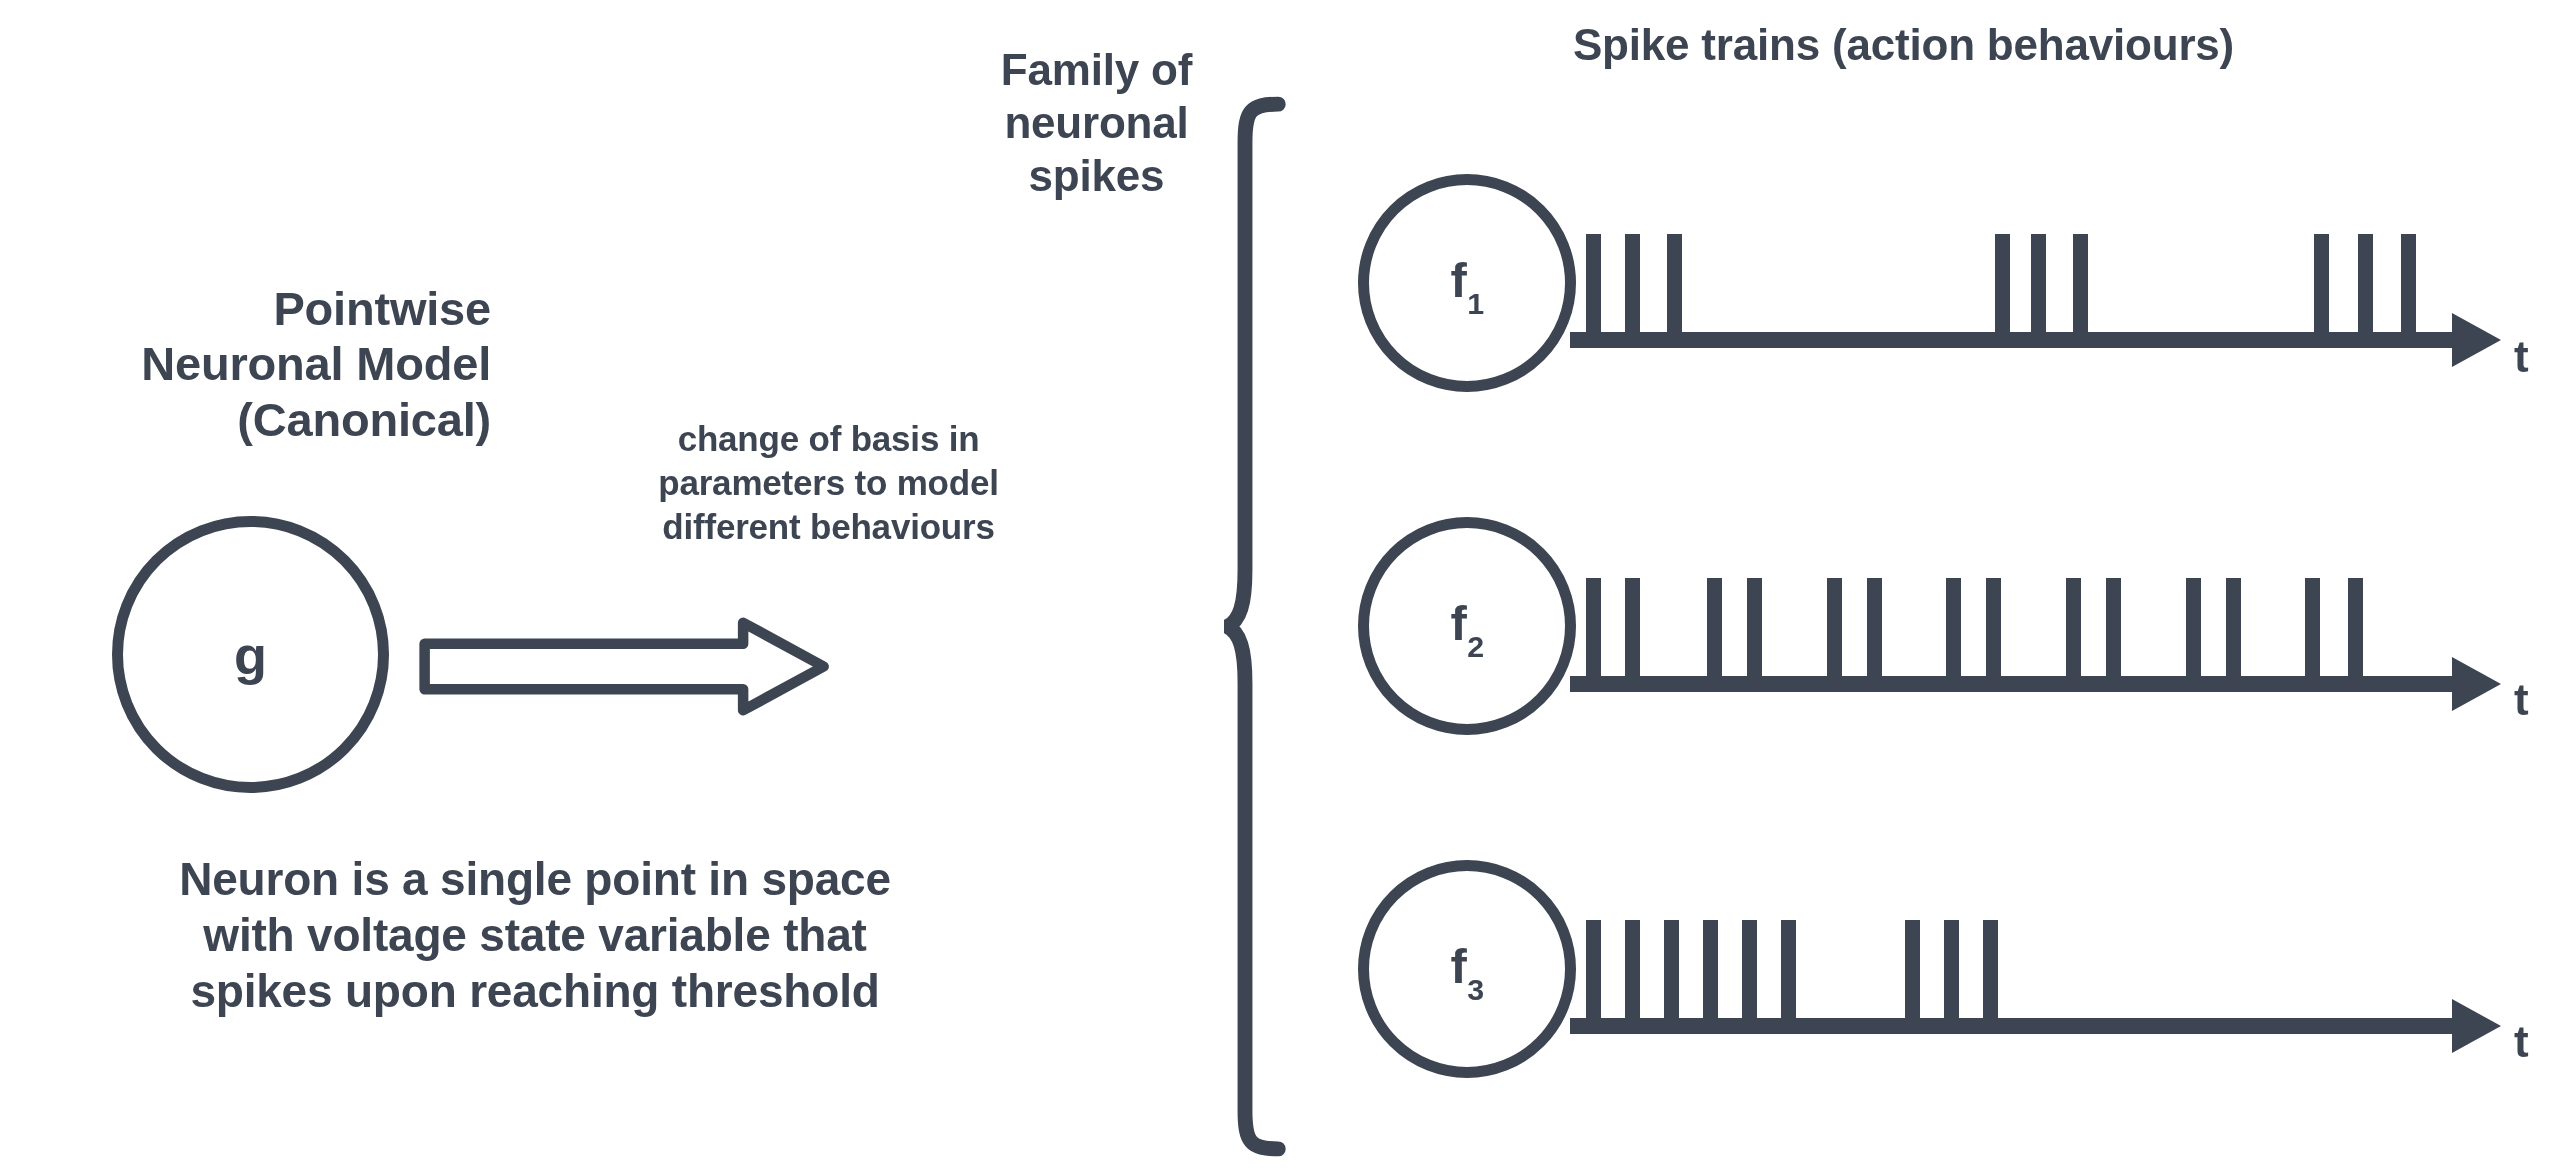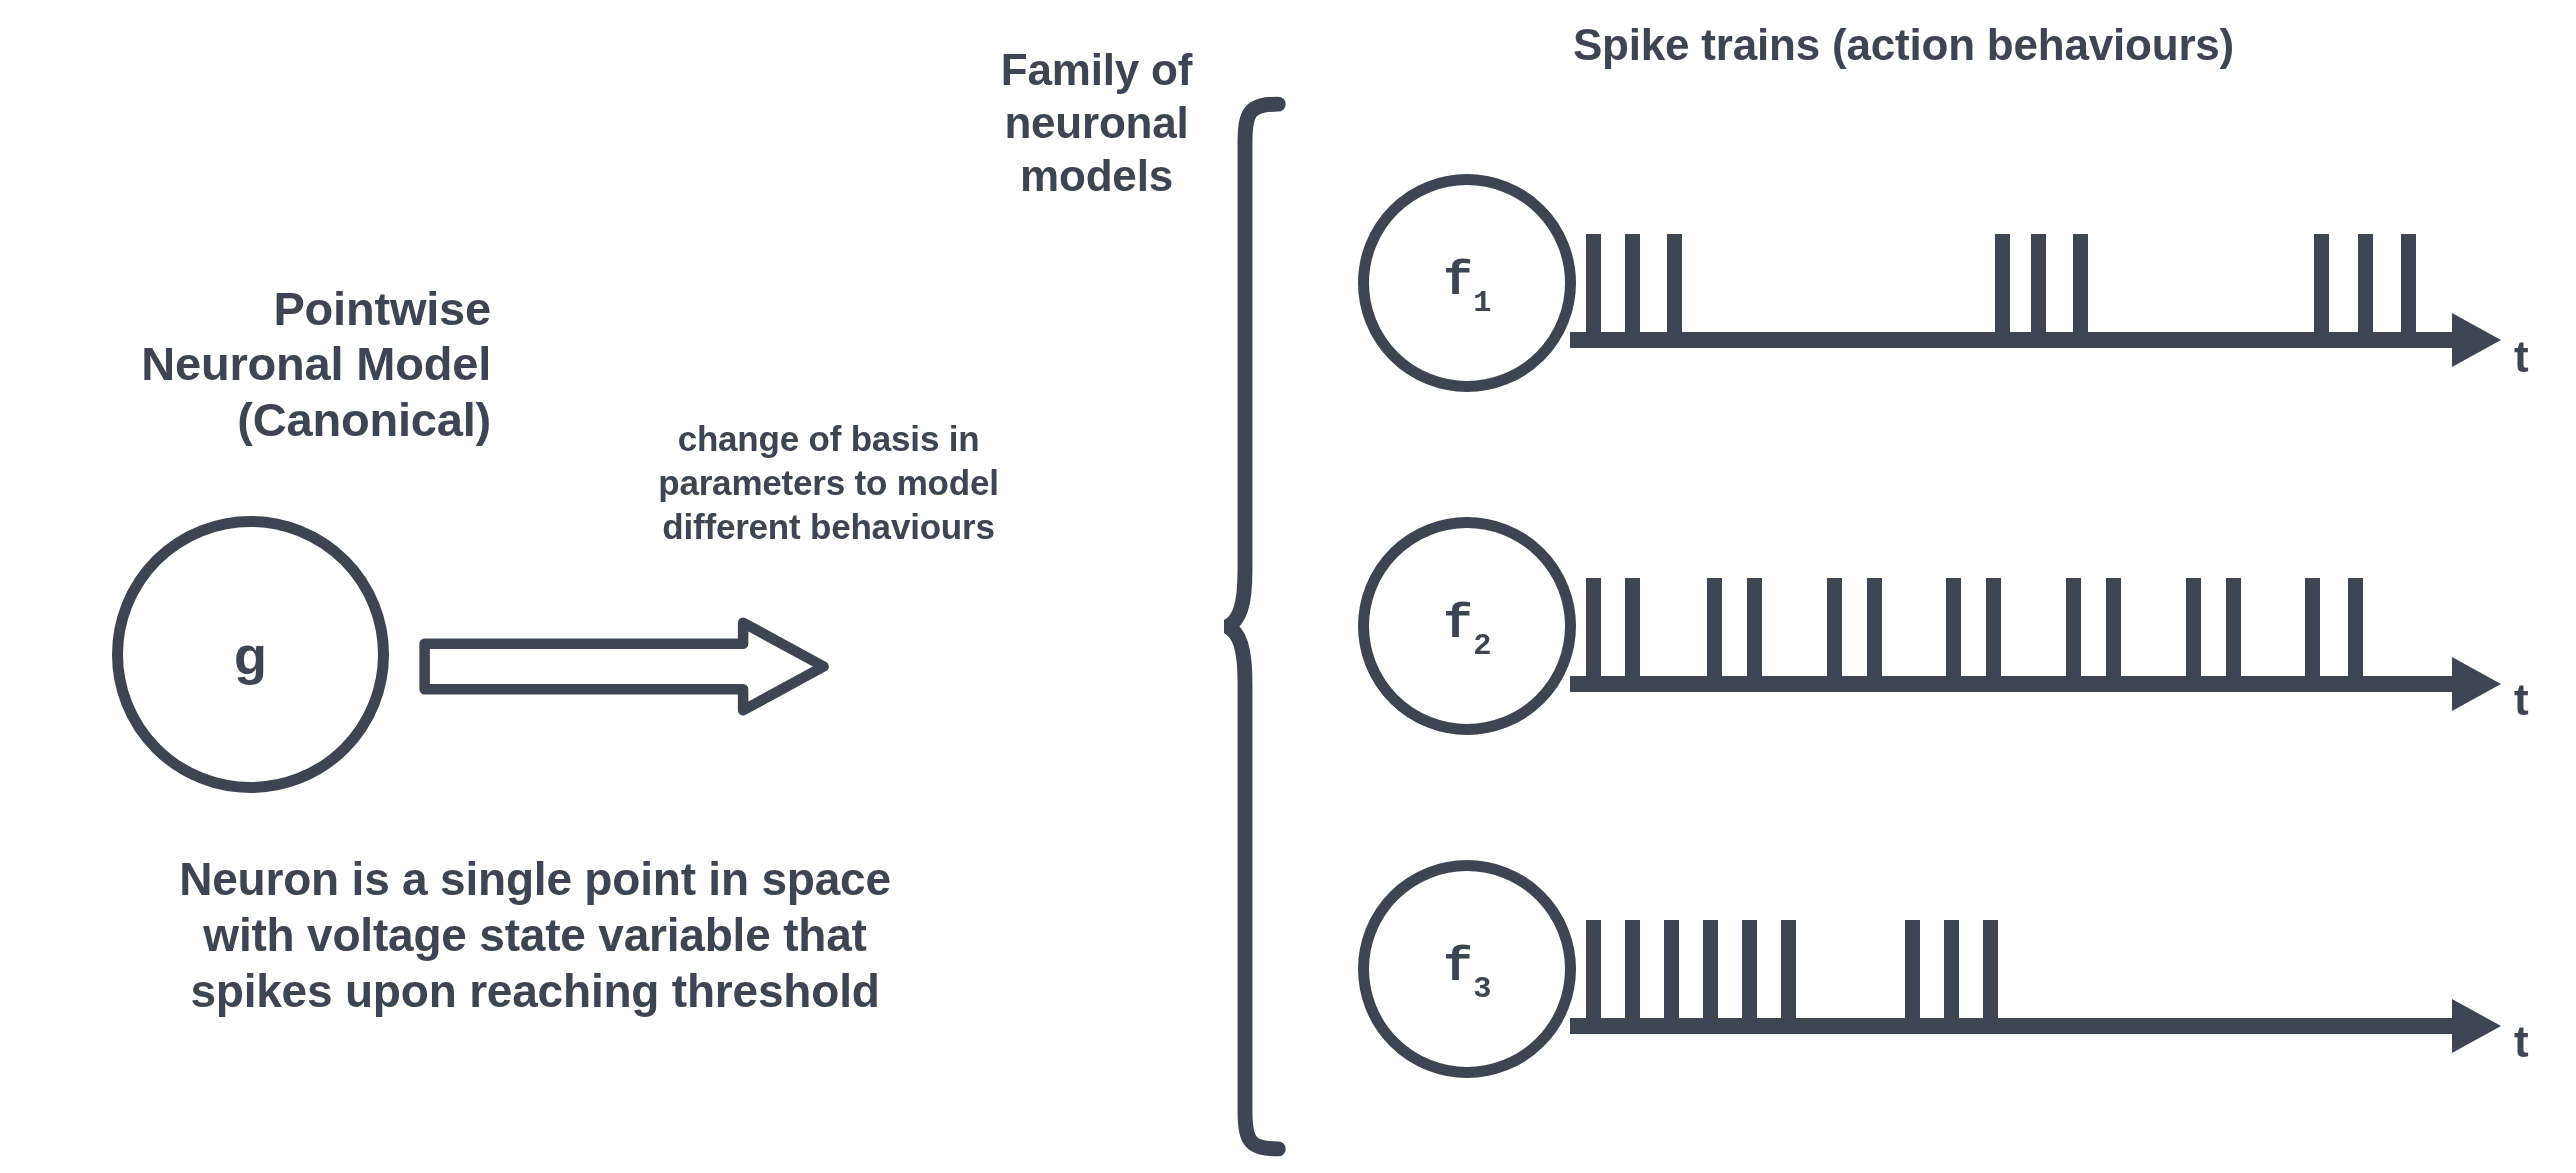--- a/index.html
+++ b/index.html
@@ -87,21 +87,20 @@
     left: 112px;
     top: 516px;
     width: 277px;
     height: 277px;
     font-size: 54px;
   }
   .f-circle {
     width: 218px;
     height: 218px;
     font-size: 49px;
-    font-family: Liberation Mono, monospace;
   }
   #f1-circle { left: 1358px; top: 174px; }
   #f2-circle { left: 1358px; top: 517px; }
   #f3-circle { left: 1358px; top: 860px; }
   .sub {
     font-size: 0.62em;
     vertical-align: sub;
     position: relative;
     top: 0.22em;
     left: 0.02em;
@@ -165,21 +164,21 @@
 spikes upon reaching threshold</div>
 
   <div class="abs" id="block-arrow">
     <svg width="412" height="105" viewBox="0 0 470 120" xmlns="http://www.w3.org/2000/svg">
       <path d="M 6 34 L 370 34 L 370 10 L 462 60 L 370 110 L 370 86 L 6 86 Z" fill="#ffffff" stroke="#3d4552" stroke-width="12" stroke-linejoin="round" stroke-linecap="round"></path>
     </svg>
   </div>
 
   <div class="abs heading" id="family-title" style="white-space: pre-line;">Family of
 neuronal
-models</div>
+spikes</div>
 
   <div class="abs" id="brace">
     <svg width="70" height="1061" viewBox="0 0 80 1210" xmlns="http://www.w3.org/2000/svg">
       <path d="M 62 8
                C 30 8, 24 16, 24 52
                L 24 540
                C 24 580, 18 598, 4 605
                C 18 612, 24 630, 24 670
                L 24 1158
                C 24 1194, 30 1202, 62 1202" fill="none" stroke="#3d4552" stroke-width="17" stroke-linecap="round" stroke-linejoin="round"></path>

